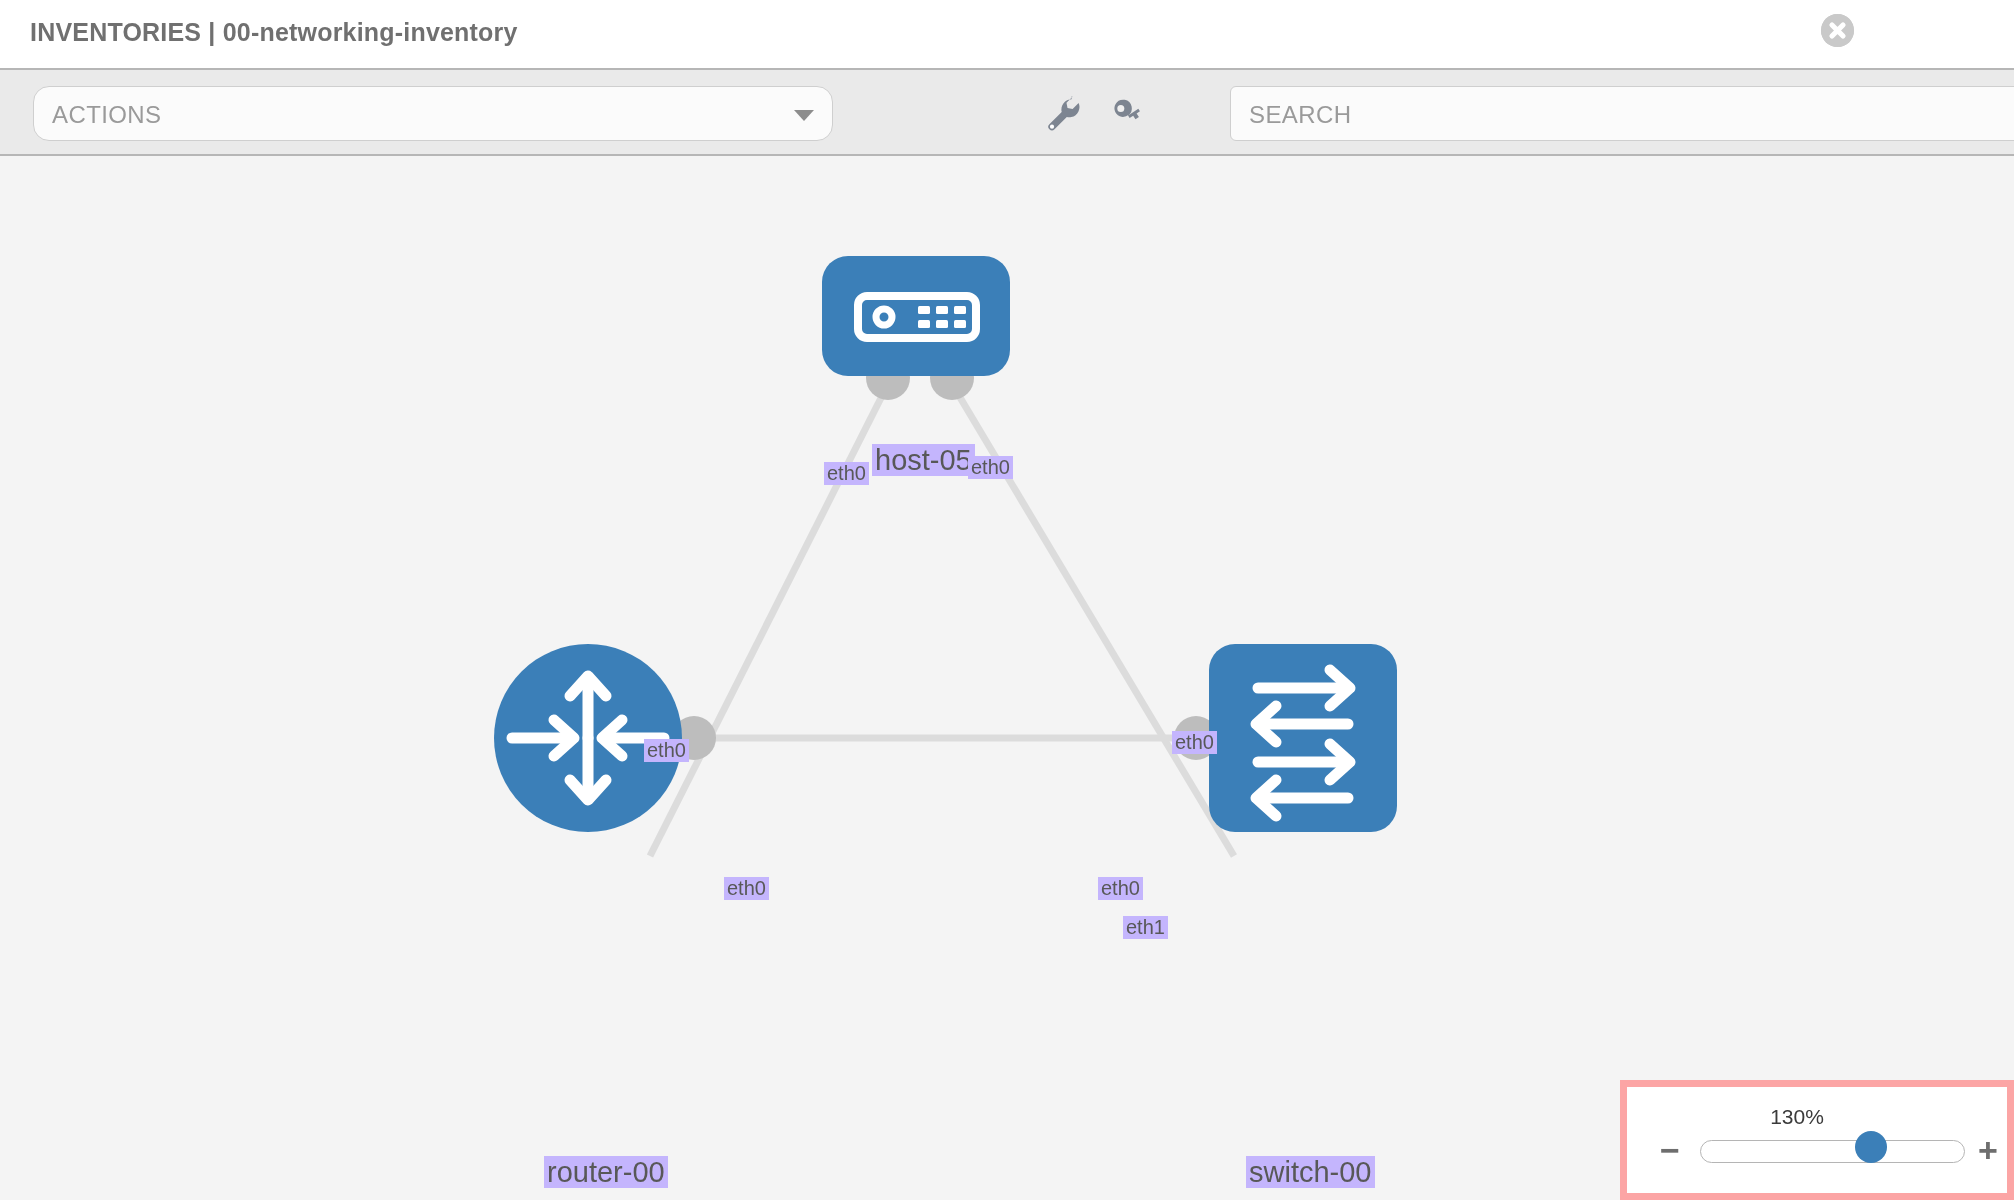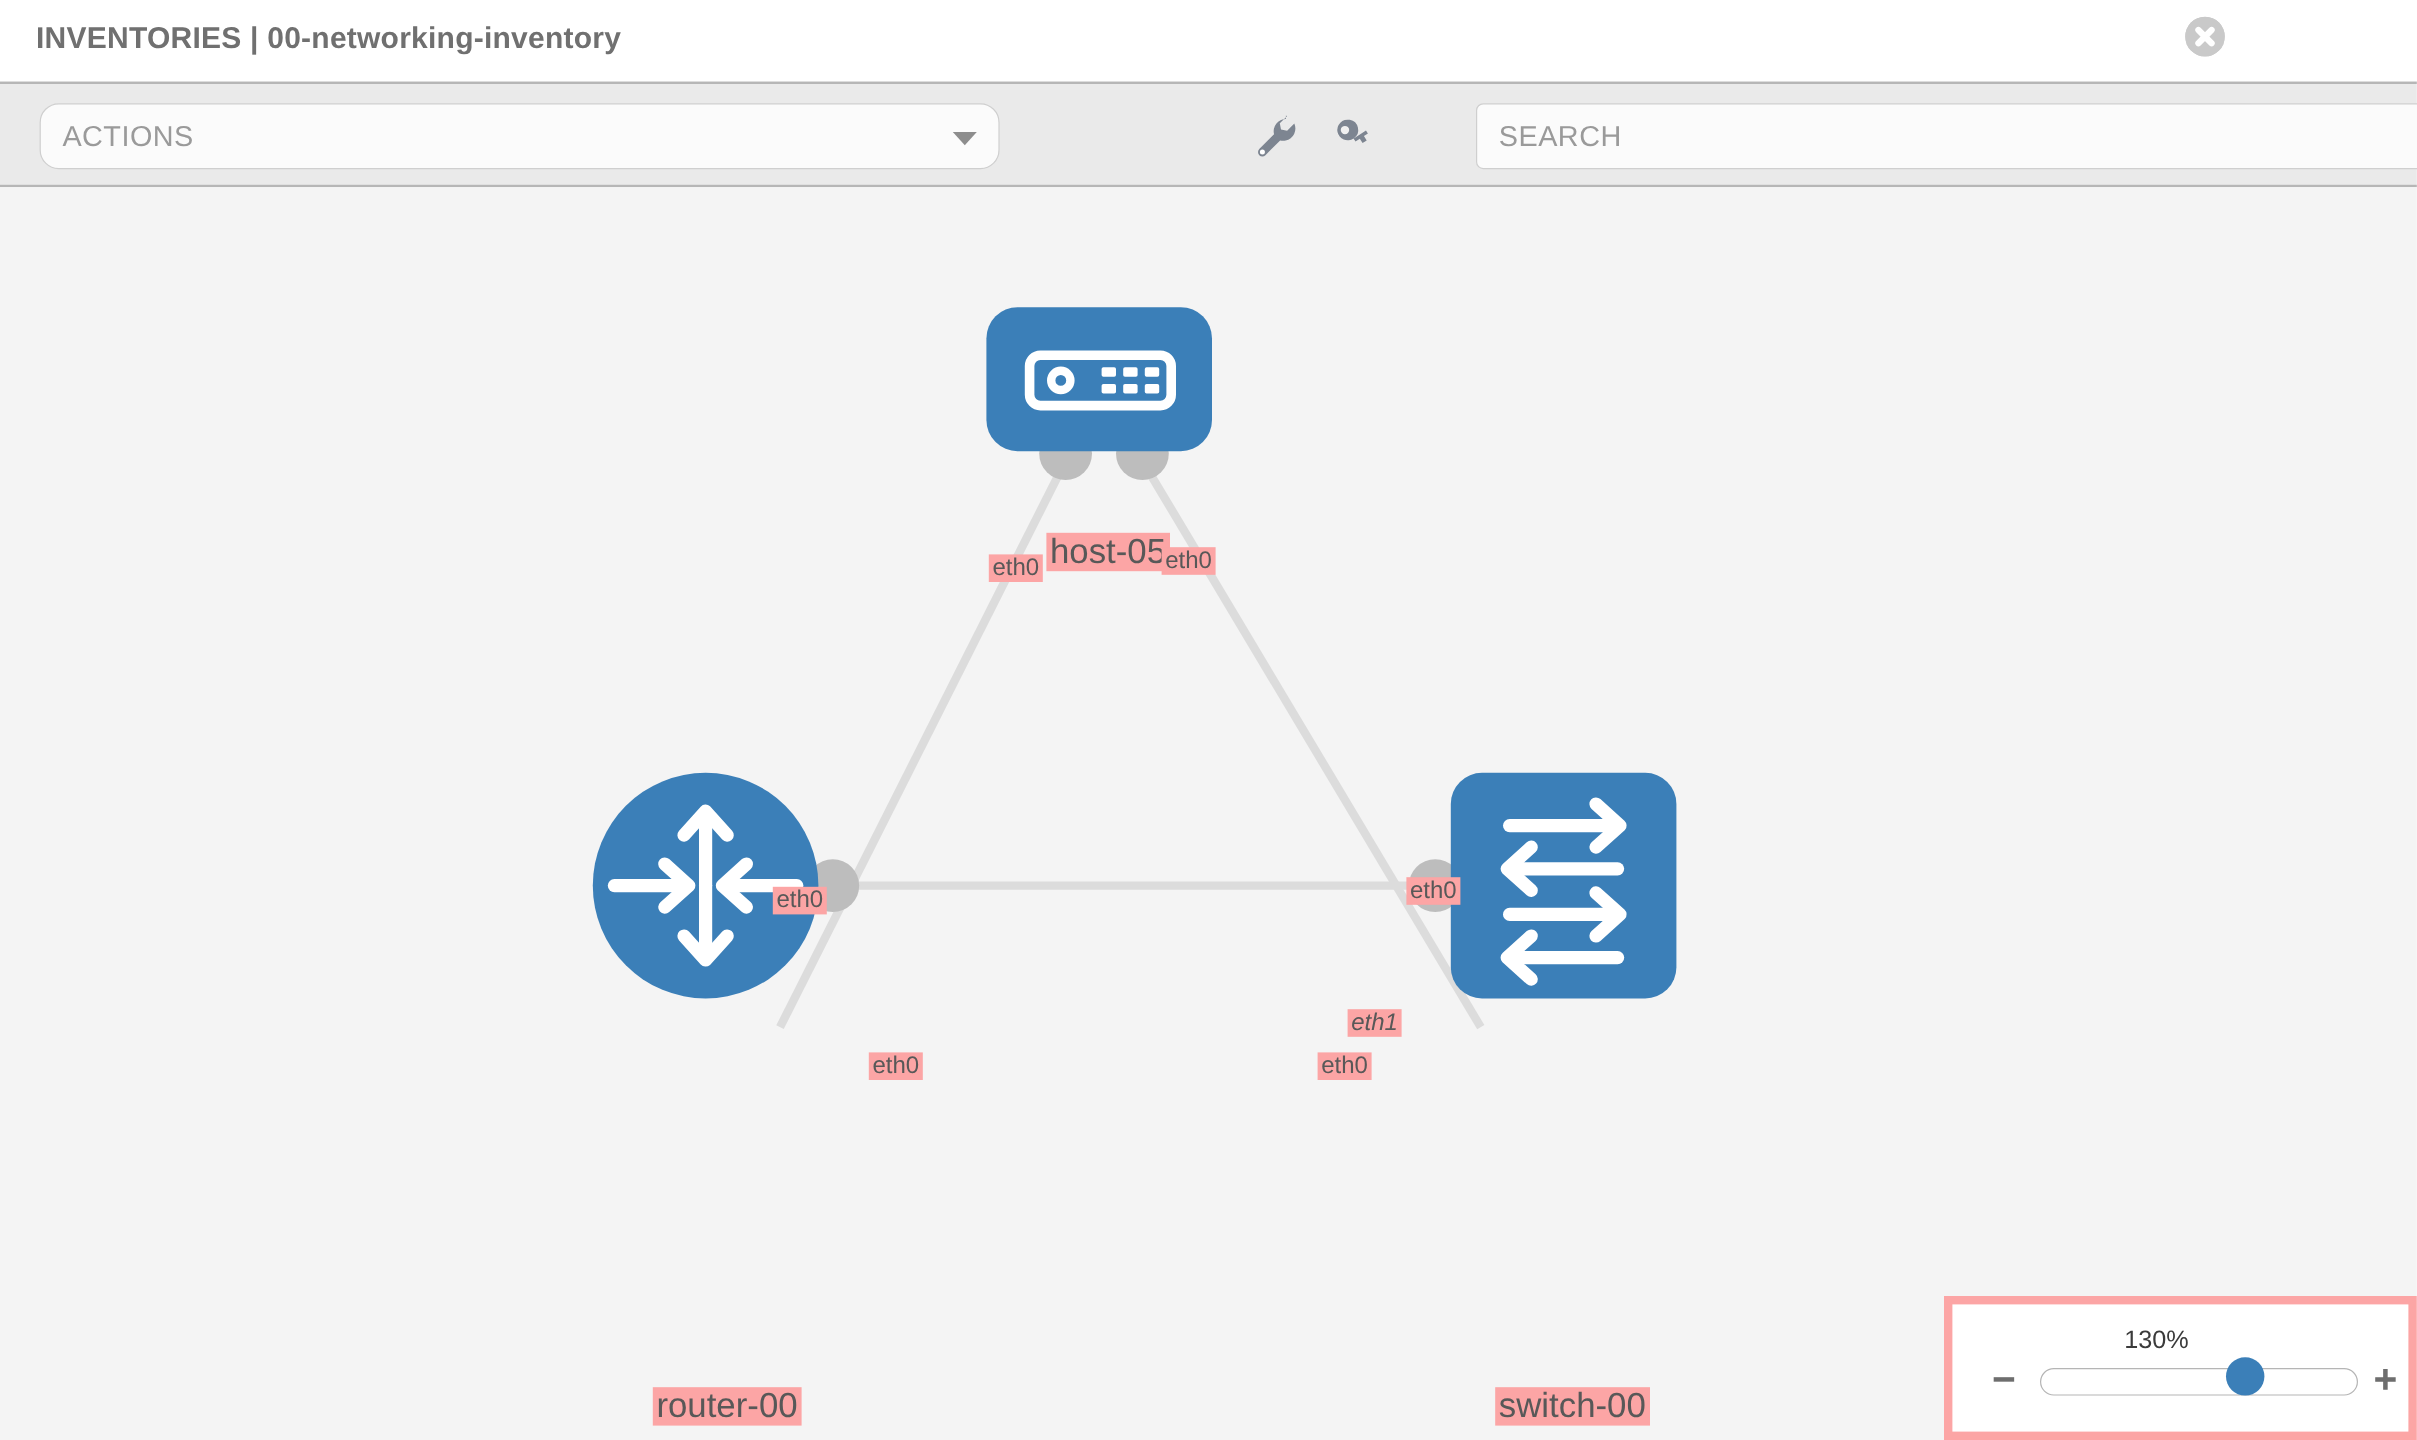--- a/index.html
+++ b/index.html
@@ -130,21 +130,21 @@
   .topo-svg {
     position: absolute;
     left: 0; top: 0;
     width: 2014px;
     height: 1044px;
   }
 
   
   .chip {
     position: absolute;
-    background: #fca5a5;
+    background: #c4b5fd;
     color: #585858;
     white-space: nowrap;
     line-height: 1.05;
     padding: 1px 3px;
   }
   .chip.node-name { font-size: 29px; }
   .chip.if-name   { font-size: 20px; }
 
   
   .zoom-panel {
@@ -321,21 +321,21 @@
   <div class="chip node-name" style="left:1246px; top:1000px;text-align:center;">switch-00</div>
 
   <div class="chip if-name" style="left:824px; top:306px;">eth0</div>
   <div class="chip if-name" style="left:968px; top:300px;">eth0</div>
 
   <div class="chip if-name" style="left:644px; top:583px;">eth0</div>
   <div class="chip if-name" style="left:1172px; top:575px;">eth0</div>
 
   <div class="chip if-name" style="left:724px; top:721px;">eth0</div>
   <div class="chip if-name" style="left:1098px; top:721px;">eth0</div>
-  <div class="chip if-name" style="left:1123px; top:685px;font-style:italic;">eth1</div>
+  <div class="chip if-name" style="left:1123px; top:760px;">eth1</div>
 </div>
 
 <div class="zoom-panel">
   <div class="zoom-level">130%</div>
   <div class="zoom-minus">−</div>
   <div class="zoom-track"></div>
   <div class="zoom-thumb"></div>
   <div class="zoom-plus">+</div>
 </div>
 

